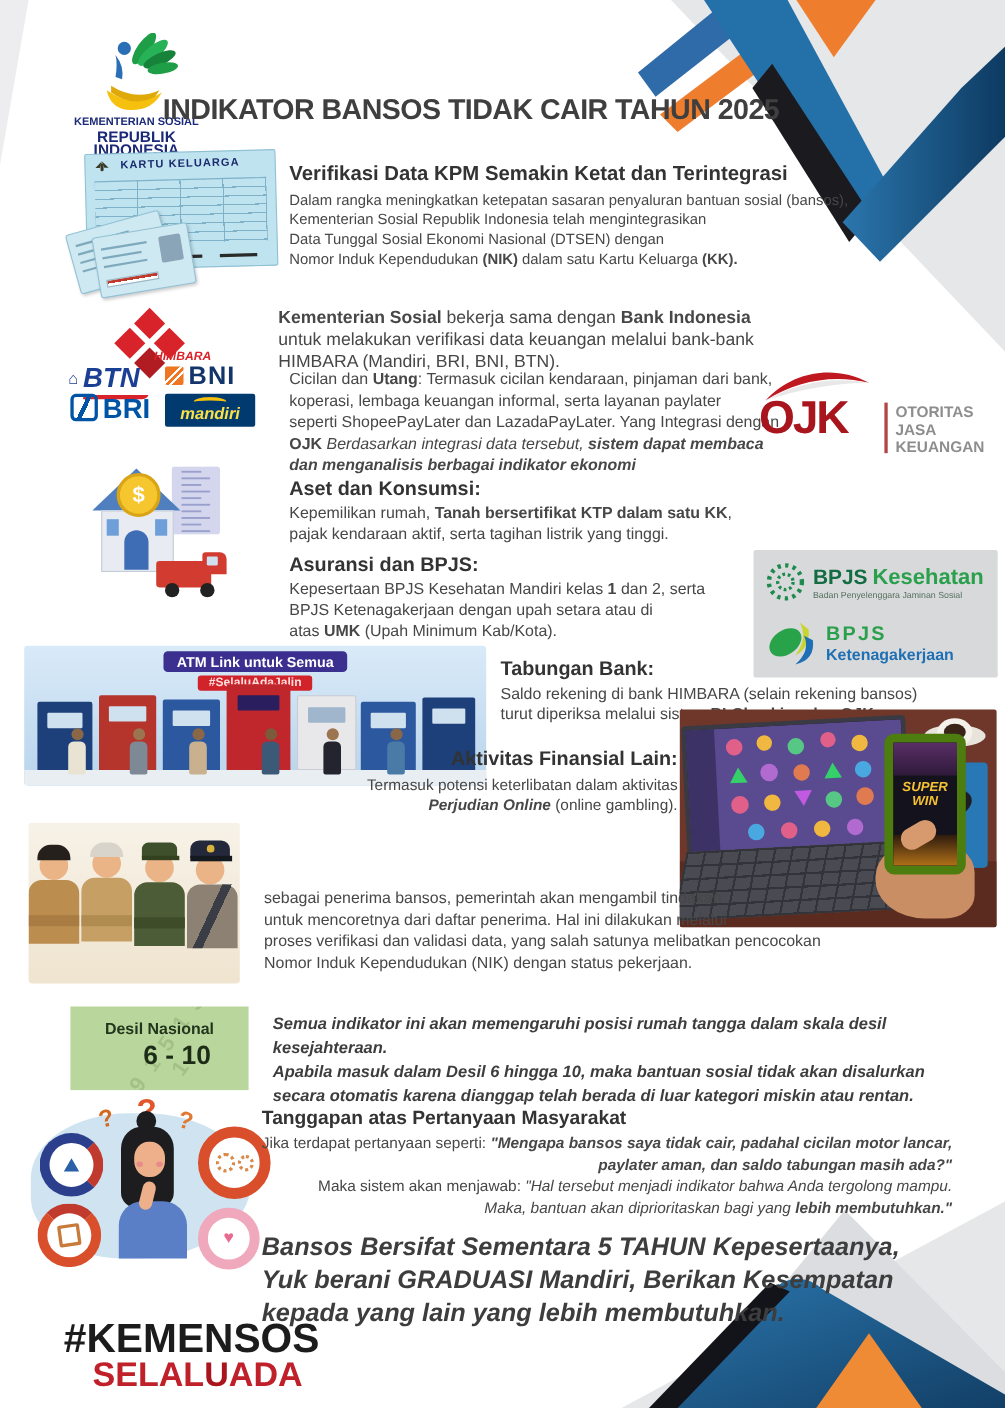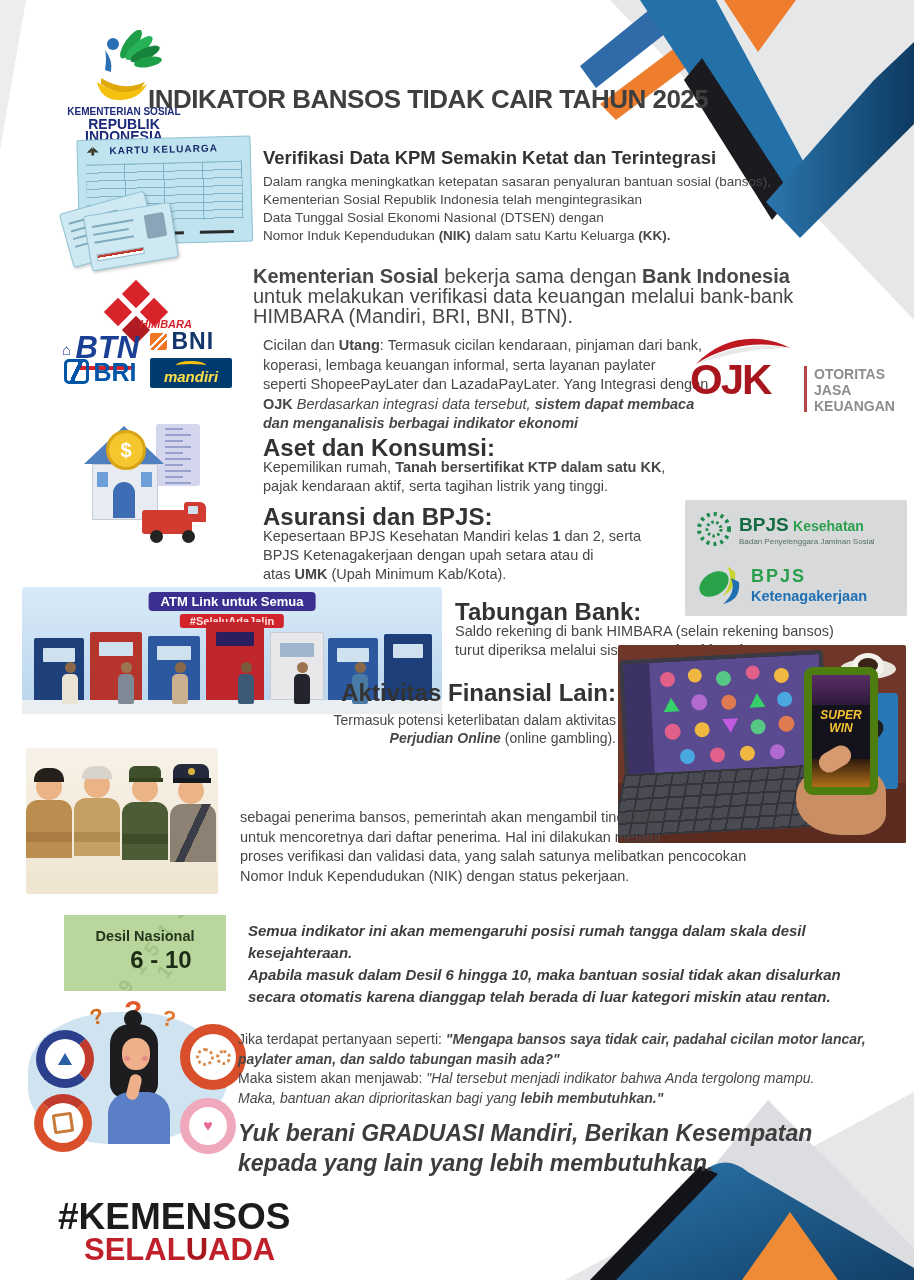--- a/index.html
+++ b/index.html
@@ -1,21 +1,21 @@
 <!DOCTYPE html>
 <html><head>
 <meta charset="utf-8">
 <style>
   html,body{margin:0;padding:0;background:#888;}
   .poster{position:relative;width:914px;height:1280px;background:#ffffff;overflow:hidden;
           font-family:"Liberation Sans",sans-serif;margin:0 auto;}
   .abs{position:absolute;}
   .z{z-index:2;}
   svg{display:block;}
-  .sec-h{font-weight:700;font-size:24px;color:#333;}
+  .sec-h{font-weight:700;font-size:18px;color:#333;}
   .body-txt{font-size:14.5px;color:#474747;line-height:19px;}
   .title{font-weight:800;color:#1b2a78;font-size:45px;letter-spacing:-1px;}
   .subtitle{font-weight:800;color:#3f3f3f;font-size:26px;letter-spacing:-0.5px;}
   .logo-txt{font-weight:700;color:#1b2a78;text-align:center;line-height:12px;}
   
   .kkwrap{transform:rotate(-1.5deg);}
   .kkcard{position:absolute;left:18px;top:0;width:172px;height:104px;background:#bfe3ef;border:1px solid #8fc0d4;border-radius:2px;}
   .kktitle{position:absolute;left:0;right:0;top:5px;text-align:center;font-size:10px;font-weight:700;color:#1b2a6e;letter-spacing:1px;}
   .kkgrid{position:absolute;left:8px;right:8px;top:24px;height:58px;
           background:repeating-linear-gradient(to bottom,transparent 0 7px,#7fb2c8 7px 8px);
@@ -126,37 +126,37 @@
     </div>
   </div>
   <div class="abs z sec-h" style="left:263px;top:147px;font-size:18.5px;">Verifikasi Data KPM Semakin Ketat dan Terintegrasi</div>
   <div class="abs z body-txt" style="left:263px;top:173px;font-size:13.5px;line-height:18px;">
     <div><span>Dalam rangka meningkatkan ketepatan sasaran penyaluran bantuan sosial (bansos),</span></div>
     <div><span>Kementerian Sosial Republik Indonesia telah mengintegrasikan</span></div>
     <div><span>Data Tunggal Sosial Ekonomi Nasional (DTSEN) dengan</span></div>
     <div><span>Nomor Induk Kependudukan </span><span style="font-weight: 700;">(NIK)</span><span> dalam satu Kartu Keluarga </span><span style="font-weight: 700;">(KK).</span></div>
   </div>
 
-  <div class="abs z body-txt" style="left:253px;top:266px;font-size:20px;line-height:20px;">
+  <div class="abs z body-txt" style="left:253px;top:280px;font-size:16px;line-height:20px;">
     <div><span style="font-weight: 700;">Kementerian Sosial</span><span> bekerja sama dengan </span><span style="font-weight: 700;">Bank Indonesia</span></div>
     <div><span>untuk melakukan verifikasi data keuangan melalui bank-bank</span></div>
     <div><span>HIMBARA (Mandiri, BRI, BNI, BTN).</span></div>
   </div>
 
   <div class="abs z" style="left:58px;top:282px;width:180px;height:118px;">
     <div>
       <div class="diamond" style="left:68px;top:2px;"></div>
       <div class="diamond" style="left:50px;top:20px;"></div>
       <div class="diamond" style="left:86px;top:20px;"></div>
       <div class="diamond" style="left:68px;top:38px;background:#b01c22;"></div>
       <div class="abs banklbl" style="left:82px;top:36px;color:#d8232a;font-size:11px;">HIMBARA</div>
     </div>
     <div class="abs" style="left:4px;top:48px;">
       <span style="color:#1b3f94;font-size:15px;vertical-align:3px;">⌂</span>
-      <span class="banklbl" style="color:#1b3f94;font-size:31px;">BTN</span>
+      <span class="banklbl" style="color:#1b3f94;font-size:25px;">BTN</span>
       <div style="width:58px;height:4px;background:#d8232a;border-radius:0 0 6px 2px;transform:skewX(-30deg);margin-left:14px;"></div>
     </div>
     <div class="abs" style="left:92px;top:46px;">
       <span style="display:inline-block;width:17px;height:17px;background:#ef7622;border-radius:2px;vertical-align:-1px;
             background-image:linear-gradient(135deg,transparent 40%,#fff 40%,#fff 48%,transparent 48%,transparent 60%,#fff 60%,#fff 68%,transparent 68%);"></span>
       <span style="color:#13356b;font-size:23px;font-weight:600;letter-spacing:1px;">BNI</span>
     </div>
     <div class="abs" style="left:6px;top:76px;">
       <span style="display:inline-block;width:19px;height:19px;border:3px solid #0054a5;border-radius:5px;vertical-align:-3px;
             background-image:linear-gradient(115deg,transparent 42%,#0054a5 42%,#0054a5 58%,transparent 58%);"></span>
@@ -222,21 +222,21 @@
   </div>
 
   <div class="abs z bpjspanel" style="left:685px;top:500px;width:222px;height:116px;">
     <div>
       <svg class="abs" style="left:10px;top:10px" width="38" height="38" viewBox="0 0 38 38">
         <circle cx="19" cy="19" r="15" fill="none" stroke="#1d8a4e" stroke-width="4" stroke-dasharray="3 4"></circle>
         <circle cx="19" cy="19" r="7" fill="none" stroke="#1d8a4e" stroke-width="3" stroke-dasharray="2.5 2.5"></circle>
       </svg>
       <div class="abs" style="left:54px;top:14px;">
         <span style="color:#136c43;font-weight:800;font-size:19px;">BPJS</span>
-        <span style="color:#2aa04d;font-weight:600;font-size:14px;">Kesehatan</span>
+        <span style="color:#2aa04d;font-weight:600;font-size:20px;">Kesehatan</span>
       </div>
       <div class="abs" style="left:54px;top:37px;font-size:8px;color:#54705f;">Badan Penyelenggara Jaminan Sosial</div>
     </div>
     <div>
       <svg class="abs" style="left:12px;top:62px" width="48" height="46" viewBox="0 0 48 46">
         <ellipse cx="17" cy="22" rx="16" ry="11" fill="#29a349" transform="rotate(-35 17 22)"></ellipse>
         <path d="M30,4 q8,14 -4,30 q14,-8 12,-24 z" fill="#c8d430"></path>
         <path d="M34,16 q6,14 -8,26 q18,-4 16,-22 z" fill="#1f6fb4"></path>
       </svg>
       <div class="abs" style="left:66px;top:66px;color:#2aa04d;font-weight:800;font-size:18px;letter-spacing:2px;">BPJS</div>
@@ -421,28 +421,30 @@
     <div>
       <div class="abs" style="left:96px;top:12px;width:18px;height:18px;background:#1d1d1f;border-radius:50%;"></div>
       <div class="abs" style="left:82px;top:26px;width:48px;height:74px;background:#1d1d1f;border-radius:20px 20px 14px 14px;"></div>
       <div class="abs" style="left:94px;top:40px;width:28px;height:32px;background:#eeb08a;border-radius:46%;"></div>
       <div class="abs" style="left:96px;top:58px;width:6px;height:5px;background:#e88a8a;border-radius:50%;"></div>
       <div class="abs" style="left:114px;top:58px;width:6px;height:5px;background:#e88a8a;border-radius:50%;"></div>
       <div class="abs" style="left:80px;top:94px;width:62px;height:52px;background:#5b7fc7;border-radius:22px 22px 0 0;"></div>
       <div class="abs" style="left:100px;top:76px;width:12px;height:26px;background:#eeb08a;border-radius:6px;transform:rotate(14deg);"></div>
     </div>
   </div>
-  <div class="abs z body-txt" style="left:238px;top:1030px;font-size:14px;line-height:19.5px;">
+  <div class="abs z" style="left:238px;top:1006px;font-weight:700;font-size:17.5px;color:#333;">Tanggapan atas Pertanyaan Masyarakat</div>
+  <div class="abs z body-txt" style="left:238px;top:1030px;font-size:14px;line-height:19.5px;text-align:right;">
     <div><span>Jika terdapat pertanyaan seperti: </span><span style="font-weight: 700; font-style: italic;">"Mengapa bansos saya tidak cair, padahal cicilan motor lancar,</span></div>
     <div><span style="font-weight: 700; font-style: italic;">paylater aman, dan saldo tabungan masih ada?"</span></div>
     <div><span>Maka sistem akan menjawab: </span><span style="font-style: italic;">"Hal tersebut menjadi indikator bahwa </span><span style="font-weight: 400; font-style: italic;">Anda tergolong mampu.</span></div>
     <div><span style="font-style: italic;">Maka, bantuan akan diprioritaskan bagi yang </span><span style="font-weight: 700; font-style: italic;">lebih membutuhkan."</span></div>
   </div>
 
   <div class="abs z" style="left:238px;top:1118px;font-weight:800;font-style:italic;font-size:23px;color:#3d3d3d;line-height:30px;">
+    <div>Bansos Bersifat Sementara 5 TAHUN  Kepesertaanya,</div>
     <div>Yuk berani GRADUASI Mandiri, Berikan Kesempatan</div>
     <div>kepada yang lain yang lebih membutuhkan.</div>
   </div>
 
   <div class="abs z" style="left:58px;top:1196px;font-size:37px;font-weight:800;color:#1c1c1c;letter-spacing:0;">#KEMENSOS</div>
   <div class="abs z" style="left:84px;top:1232px;font-size:31px;font-weight:800;color:#c0202a;">
     <span>SELAL</span><span style="color:#a8151d;">U</span><span>ADA</span>
   </div>
 
 </div>

